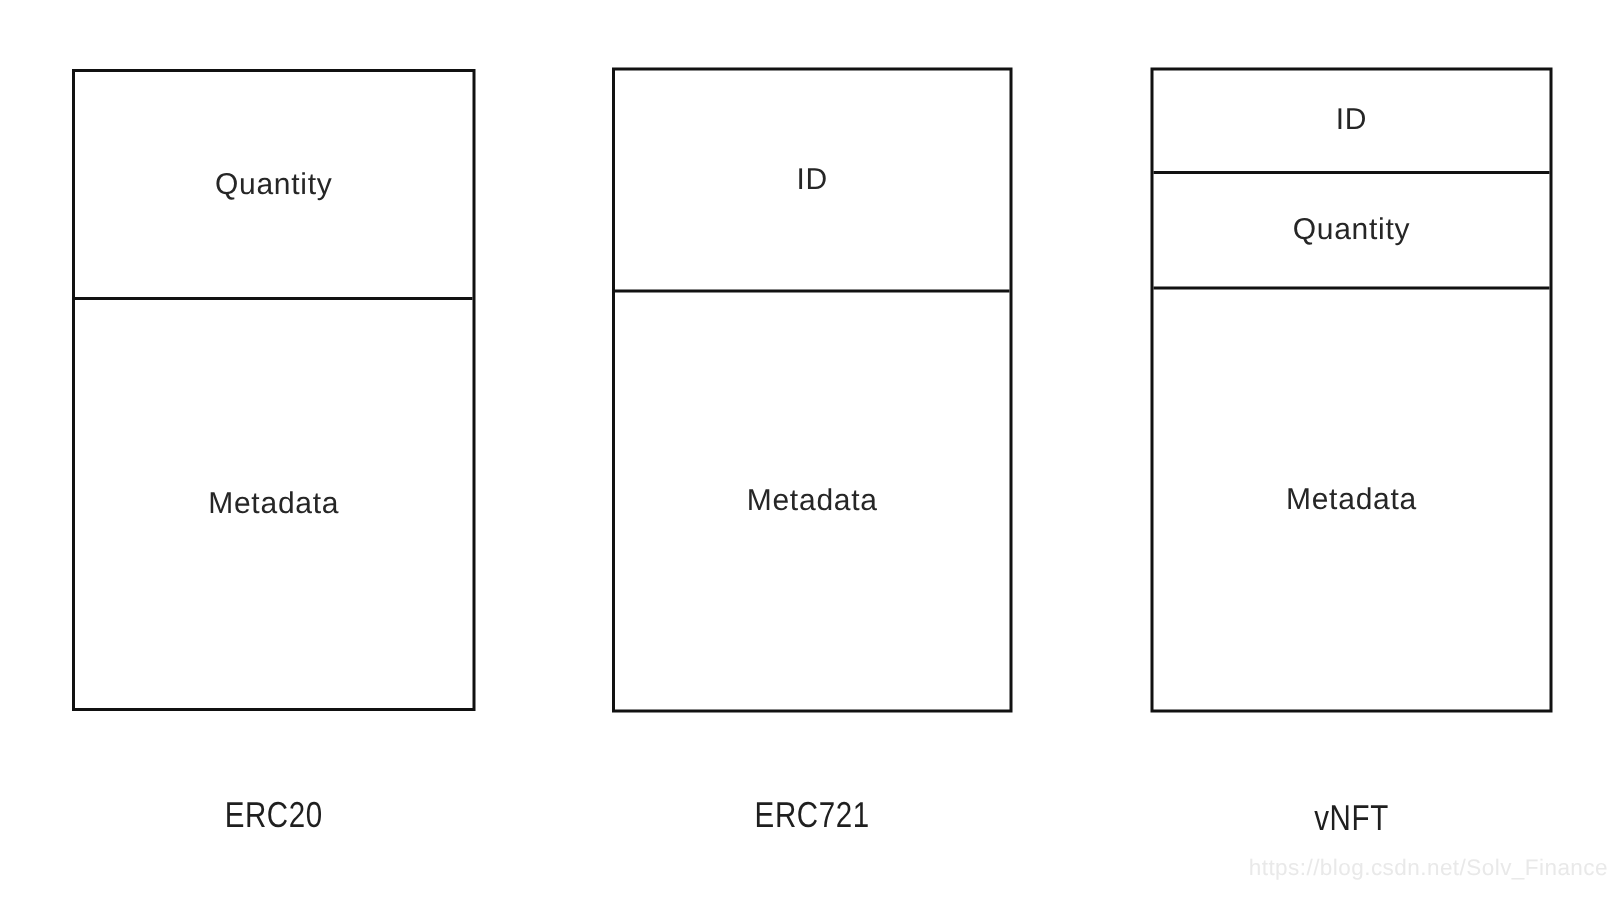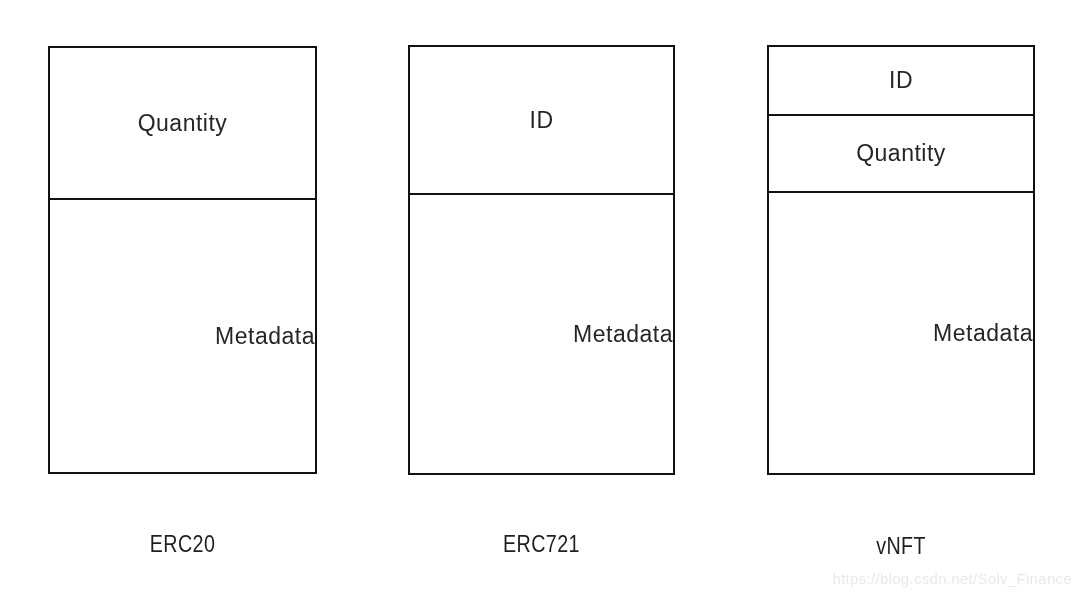--- a/index.html
+++ b/index.html
@@ -24,27 +24,27 @@
     box-sizing: border-box;
     background: #ffffff;
   }
   .box-erc20  { left: 48px;  top: 46px; width: 269px; height: 428px; }
   .box-erc721 { left: 408px; top: 45px; width: 267px; height: 430px; }
   .box-vnft   { left: 767px; top: 45px; width: 268px; height: 430px; }
   .sec {
     display: flex;
     align-items: center;
     justify-content: center;
-    font-size: 23px;
+    font-size: 20px;
     letter-spacing: 0.5px;
     color: #262626;
     box-sizing: border-box;
   }
   .sec + .sec { border-top: 2px solid #111111; }
-  .sec.grow { flex: 1 1 auto; justify-content: flex-end; }
+  .sec.grow { flex: 1 1 auto; }
   .box-erc20  .sec-0 { height: 150px; }
   .box-erc721 .sec-0 { height: 146px; }
   .box-vnft   .sec-0 { height: 67px; }
   .box-vnft   .sec-1 { height: 77px; }
   .caption {
     position: absolute;
     text-align: center;
     font-size: 24px;
     color: #1f1f1f;
     transform: scaleX(0.82);

